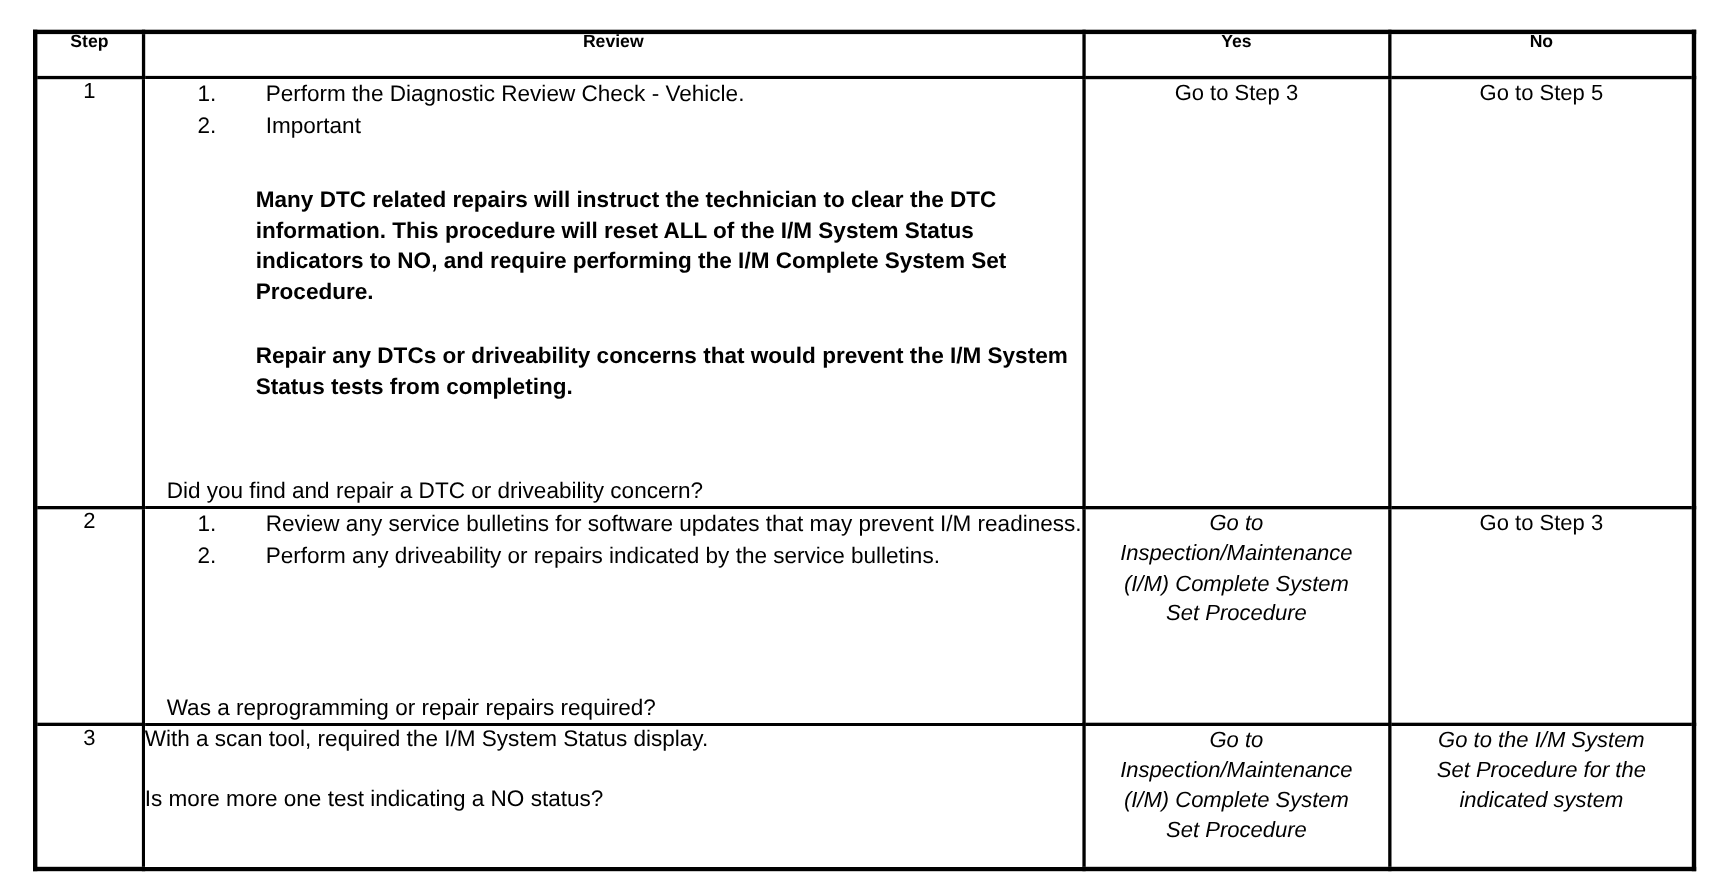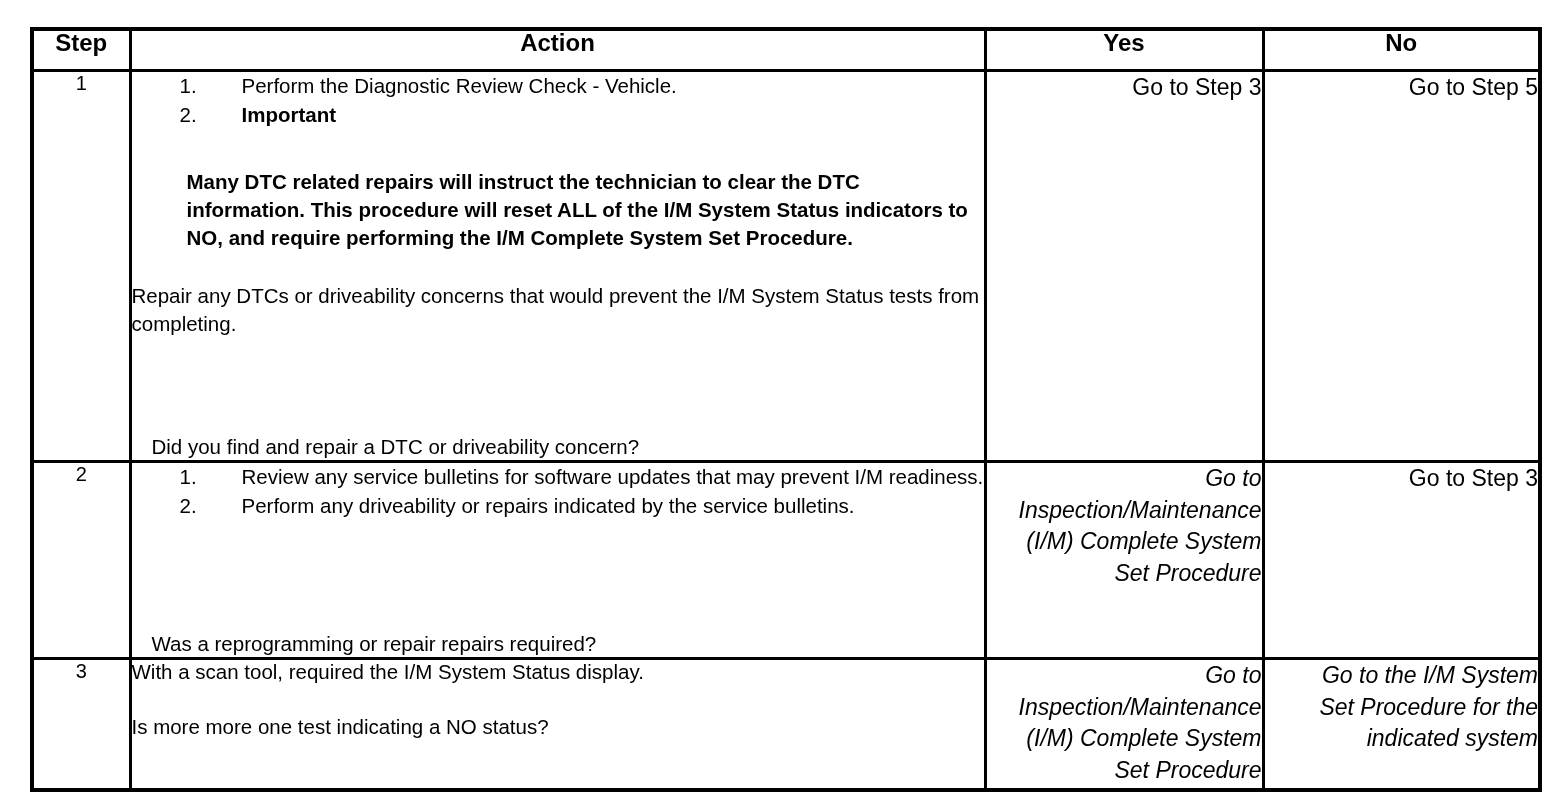--- a/index.html
+++ b/index.html
@@ -45,21 +45,21 @@
   col.c-step   { width: 98px;  }
   col.c-action { width: 855px; }
   col.c-yes    { width: 278px; }
   col.c-no     { width: 277px; }
 
   
   thead th {
     height: 38px;
     text-align: center;
     vertical-align: middle;
-    font-size: 24px;
+    font-size: 16px;
     font-weight: bold;
     line-height: 1;
   }
 
   
   td.step-cell {
     text-align: center;
     vertical-align: middle;
     font-size: 20px;
     font-weight: normal;
@@ -86,47 +86,48 @@
   .num-list li .num {
     position: absolute;
     left: 48px;
     top: 0;
     width: 26px;
     text-align: left;
   }
   .num-list li .itxt {
     display: block;
   }
-  .bold-item .itxt { font-weight: bold; }
+  .bold-item .itxt { font-weight: normal; }
 
   .para-bold {
     font-weight: bold;
     margin: 0;
-    padding-left: 55px;
+    padding-left: 101px;
     line-height: 1.37;
   }
   .para-plain {
-    font-weight: normal;
-    margin: 0;
+    font-weight: bold;
+    margin: 0;
+    padding-left: 101px;
     line-height: 1.37;
   }
   .gap-lg { height: 38px; }
   .gap-md { height: 30px; }
 
   .question {
     margin: 0;
     padding: 0;
     font-weight: normal;
     line-height: 1.2;
   }
 
   
   td.answer-cell {
-    text-align: right;
-    font-size: 23px;
+    text-align: center;
+    font-size: 20px;
     line-height: 1.37;
     padding: 0 4px;
   }
   td.answer-cell .ans {
     display: block;
     white-space: pre-line;
   }
   .ans-bottom { vertical-align: bottom; padding-bottom: 6px; }
   .ans-middle { vertical-align: middle; font-style: italic; }
 
@@ -158,21 +159,21 @@
     <colgroup>
       <col class="c-step">
       <col class="c-action">
       <col class="c-yes">
       <col class="c-no">
     </colgroup>
 
     <thead>
       <tr>
         <th>Step</th>
-        <th>Action</th>
+        <th>Review</th>
         <th>Yes</th>
         <th>No</th>
       </tr>
     </thead>
 
     <tbody>
 
       <tr class="row-1">
         <td class="step-cell">1</td>
 

